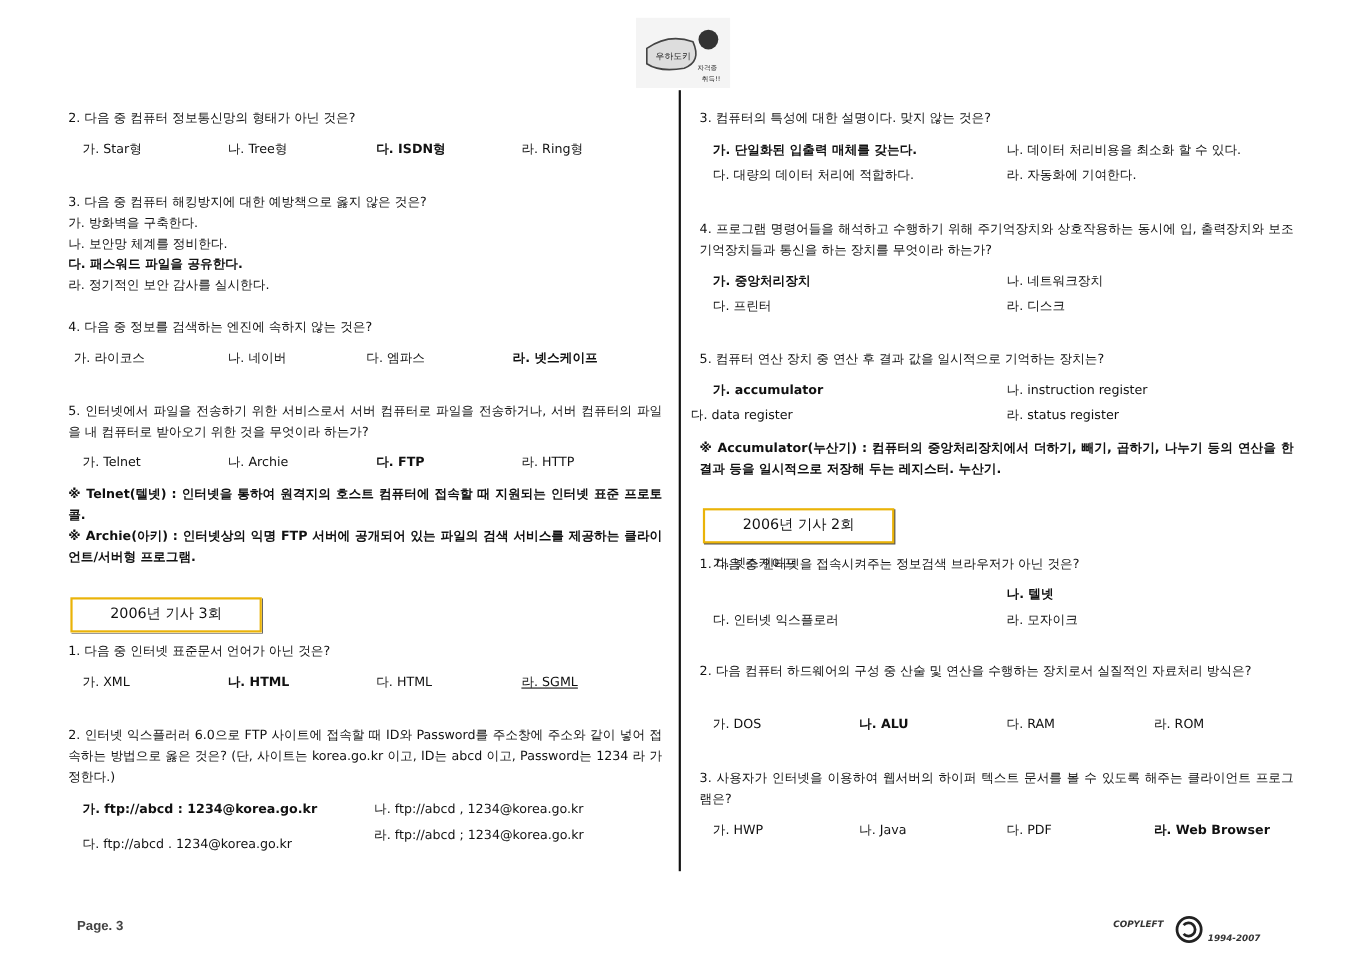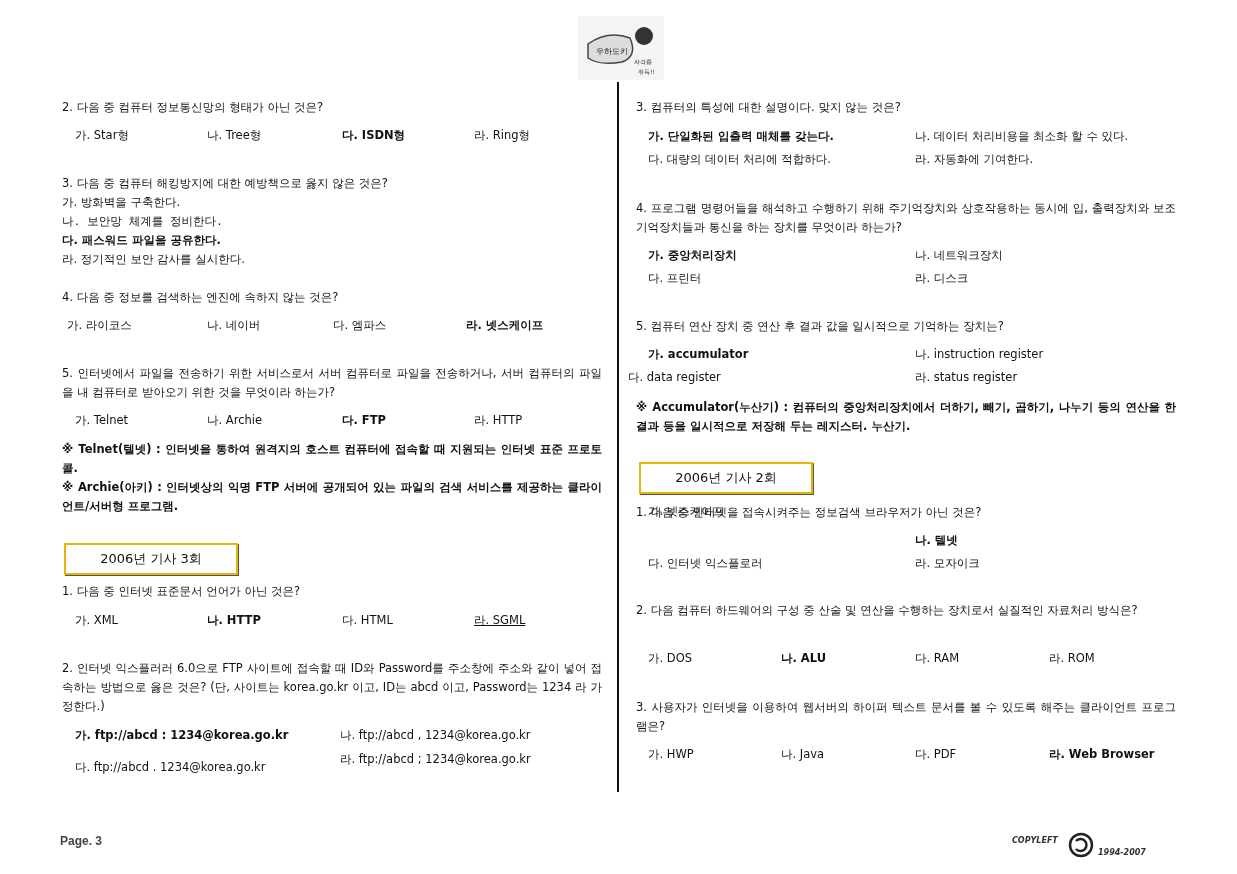--- a/index.html
+++ b/index.html
@@ -8,21 +8,21 @@
   .abs { position:absolute; }
   .q { font-size:11.5px; line-height:19px; white-space:nowrap; }
   .qw { font-size:11.5px; line-height:19px; text-align:justify; }
   .opt { position:absolute; font-size:11.5px; white-space:nowrap; }
   .b { font-weight:bold; }
   .note { font-size:11.5px; font-weight:bold; line-height:19px; text-align:justify; }
   .secbox { position:absolute; border:2px solid #eab308; box-shadow:1px 1px 0 #555;
             font-size:13px; text-align:center; line-height:28px; height:28px; }
   .divider { position:absolute; left:617px; top:82px; width:2px; height:710px; background:#111; }
   .logo { position:absolute; left:578px; top:16px; width:86px; height:64px; }
-  .pagenum { position:absolute; left:60px; top:834px; font-size:12px; font-weight:bold; color:#444; font-family:"Liberation Sans", sans-serif; }
+  .pagenum { position:absolute; left:70px; top:834px; font-size:12px; font-weight:bold; color:#444; font-family:"Liberation Sans", sans-serif; }
   .copyleft { position:absolute; left:1012px; top:832px; width:140px; height:28px; }
 </style>
 </head>
 <body>
 
 <div class="logo">
   <svg width="86" height="64" viewBox="0 0 86 64">
     <rect x="0" y="0" width="86" height="64" fill="#f4f4f4"></rect>
     <path d="M10 28 Q30 14 52 22 Q60 40 44 46 Q22 50 10 42 Z" fill="#ddd" stroke="#444" stroke-width="1.5"></path>
     <circle cx="66" cy="20" r="9" fill="#333"></circle>
@@ -35,21 +35,21 @@
 <div class="divider"></div>
 
 <div class="abs q" style="left:62px;top:98px;">2. 다음 중 컴퓨터 정보통신망의 형태가 아닌 것은?</div>
 <div class="opt" style="left:75px;top:128px;">가. Star형</div>
 <div class="opt" style="left:207px;top:128px;">나. Tree형</div>
 <div class="opt b" style="left:342px;top:128px;">다. ISDN형</div>
 <div class="opt" style="left:474px;top:128px;">라. Ring형</div>
 
 <div class="abs q" style="left:62px;top:174px;">3. 다음 중 컴퓨터 해킹방지에 대한 예방책으로 옳지 않은 것은?</div>
 <div class="abs q" style="left:62px;top:193px;">가. 방화벽을 구축한다.</div>
-<div class="abs q" style="left:62px;top:212px;font-family:Liberation Mono, monospace;">나. 보안망 체계를 정비한다.</div>
+<div class="abs q" style="left:62px;top:212px;">나. 보안망 체계를 정비한다.</div>
 <div class="abs q b" style="left:62px;top:231px;">다. 패스워드 파일을 공유한다.</div>
 <div class="abs q" style="left:62px;top:250px;">라. 정기적인 보안 감사를 실시한다.</div>
 
 <div class="abs q" style="left:62px;top:288px;">4. 다음 중 정보를 검색하는 엔진에 속하지 않는 것은?</div>
 <div class="opt" style="left:67px;top:318px;">가. 라이코스</div>
 <div class="opt" style="left:207px;top:318px;">나. 네이버</div>
 <div class="opt" style="left:333px;top:318px;">다. 엠파스</div>
 <div class="opt b" style="left:466px;top:318px;">라. 넷스케이프</div>
 
 <div class="abs qw" style="left:62px;top:364px;width:540px;">5. 인터넷에서 파일을 전송하기 위한 서비스로서 서버 컴퓨터로 파일을 전송하거나, 서버 컴퓨터의 파일을 내 컴퓨터로 받아오기 위한 것을 무엇이라 하는가?</div>
@@ -58,21 +58,21 @@
 <div class="opt b" style="left:342px;top:413px;">다. FTP</div>
 <div class="opt" style="left:474px;top:413px;">라. HTTP</div>
 
 <div class="abs note" style="left:62px;top:440px;width:540px;">※ Telnet(텔넷) : 인터넷을 통하여 원격지의 호스트 컴퓨터에 접속할 때 지원되는 인터넷 표준 프로토콜.</div>
 <div class="abs note" style="left:62px;top:478px;width:540px;">※ Archie(아키) : 인터넷상의 익명 FTP 서버에 공개되어 있는 파일의 검색 서비스를 제공하는 클라이언트/서버형 프로그램.</div>
 
 <div class="secbox" style="left:64px;top:543px;width:170px;">2006년 기사 3회</div>
 
 <div class="abs q" style="left:62px;top:582px;">1. 다음 중 인터넷 표준문서 언어가 아닌 것은?</div>
 <div class="opt" style="left:75px;top:613px;">가. XML</div>
-<div class="opt b" style="left:207px;top:613px;">나. HTTP</div>
+<div class="opt b" style="left:207px;top:613px;">나. HTML</div>
 <div class="opt" style="left:342px;top:613px;">다. HTML</div>
 <div class="opt" style="left:474px;top:613px;text-decoration:underline;">라. SGML</div>
 
 <div class="abs qw" style="left:62px;top:659px;width:540px;">2. 인터넷 익스플러러 6.0으로 FTP 사이트에 접속할 때 ID와 Password를 주소창에 주소와 같이 넣어 접속하는 방법으로 옳은 것은? (단, 사이트는 korea.go.kr 이고, ID는 abcd 이고, Password는 1234 라 가정한다.)</div>
 <div class="opt b" style="left:75px;top:728px;">가. ftp://abcd : 1234@korea.go.kr</div>
 <div class="opt" style="left:340px;top:728px;">나. ftp://abcd , 1234@korea.go.kr</div>
 <div class="opt" style="left:75px;top:760px;">다. ftp://abcd . 1234@korea.go.kr</div>
 <div class="opt" style="left:340px;top:752px;">라. ftp://abcd ; 1234@korea.go.kr</div>
 
 <div class="abs q" style="left:636px;top:98px;">3. 컴퓨터의 특성에 대한 설명이다. 맞지 않는 것은?</div>

